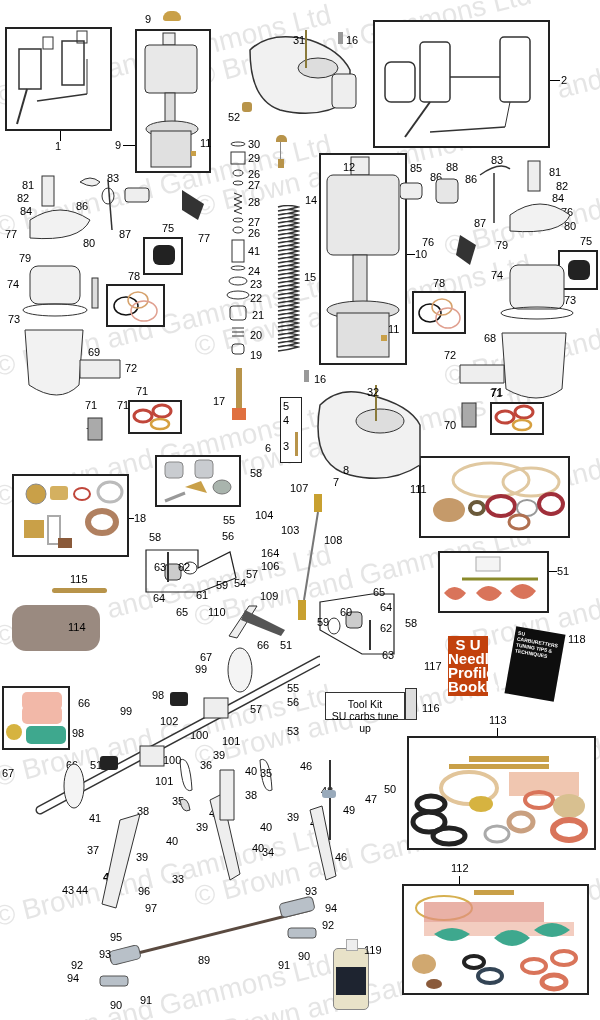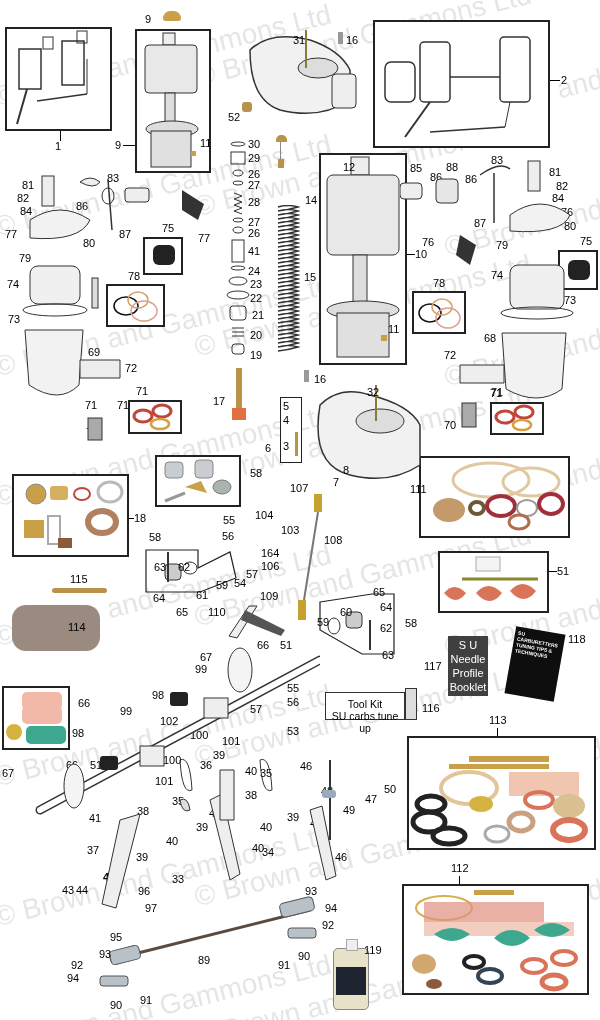--- a/index.html
+++ b/index.html
@@ -3,21 +3,21 @@
 <meta charset="utf-8">
 <style>
   html,body{margin:0;padding:0;background:#fff;}
   body{width:600px;height:1020px;position:relative;overflow:hidden;font-family:"Liberation Sans",sans-serif;}
   .wm{position:absolute;color:rgba(160,160,160,0.28);font-size:28px;transform:rotate(-14deg);white-space:nowrap;pointer-events:none;font-family:"Liberation Sans",sans-serif;}
   .lbl{position:absolute;font-size:11px;color:#000;line-height:1;white-space:nowrap;}
   .box{position:absolute;border:2px solid #222;background:#fff;box-sizing:border-box;}
   .photo{position:absolute;}
   .part{position:absolute;}
   .line{position:absolute;background:#000;}
-  .blackbox{position:absolute;background:#404040;color:#fff;font-weight:normal;text-align:center;font-size:11px;line-height:14px;padding-top:2px;box-sizing:border-box;}
+  .blackbox{position:absolute;background:#c2410c;color:#fff;font-weight:bold;text-align:center;font-size:15px;line-height:14px;padding-top:2px;box-sizing:border-box;}
   .toolkit{position:absolute;border:1.5px solid #333;background:#fff;text-align:center;font-size:10.5px;line-height:12px;box-sizing:border-box;padding-top:5px;}
 </style>
 </head>
 <body>
 
 <div class="wm" style="left:-10px;top:40px;">© Brown and Gammons Ltd</div>
 <div class="wm" style="left:190px;top:20px;">© Brown and Gammons Ltd</div>
 <div class="wm" style="left:440px;top:60px;">© Brown and Gammons Ltd</div>
 <div class="wm" style="left:-10px;top:170px;">© Brown and Gammons Ltd</div>
 <div class="wm" style="left:190px;top:150px;">© Brown and Gammons Ltd</div>

